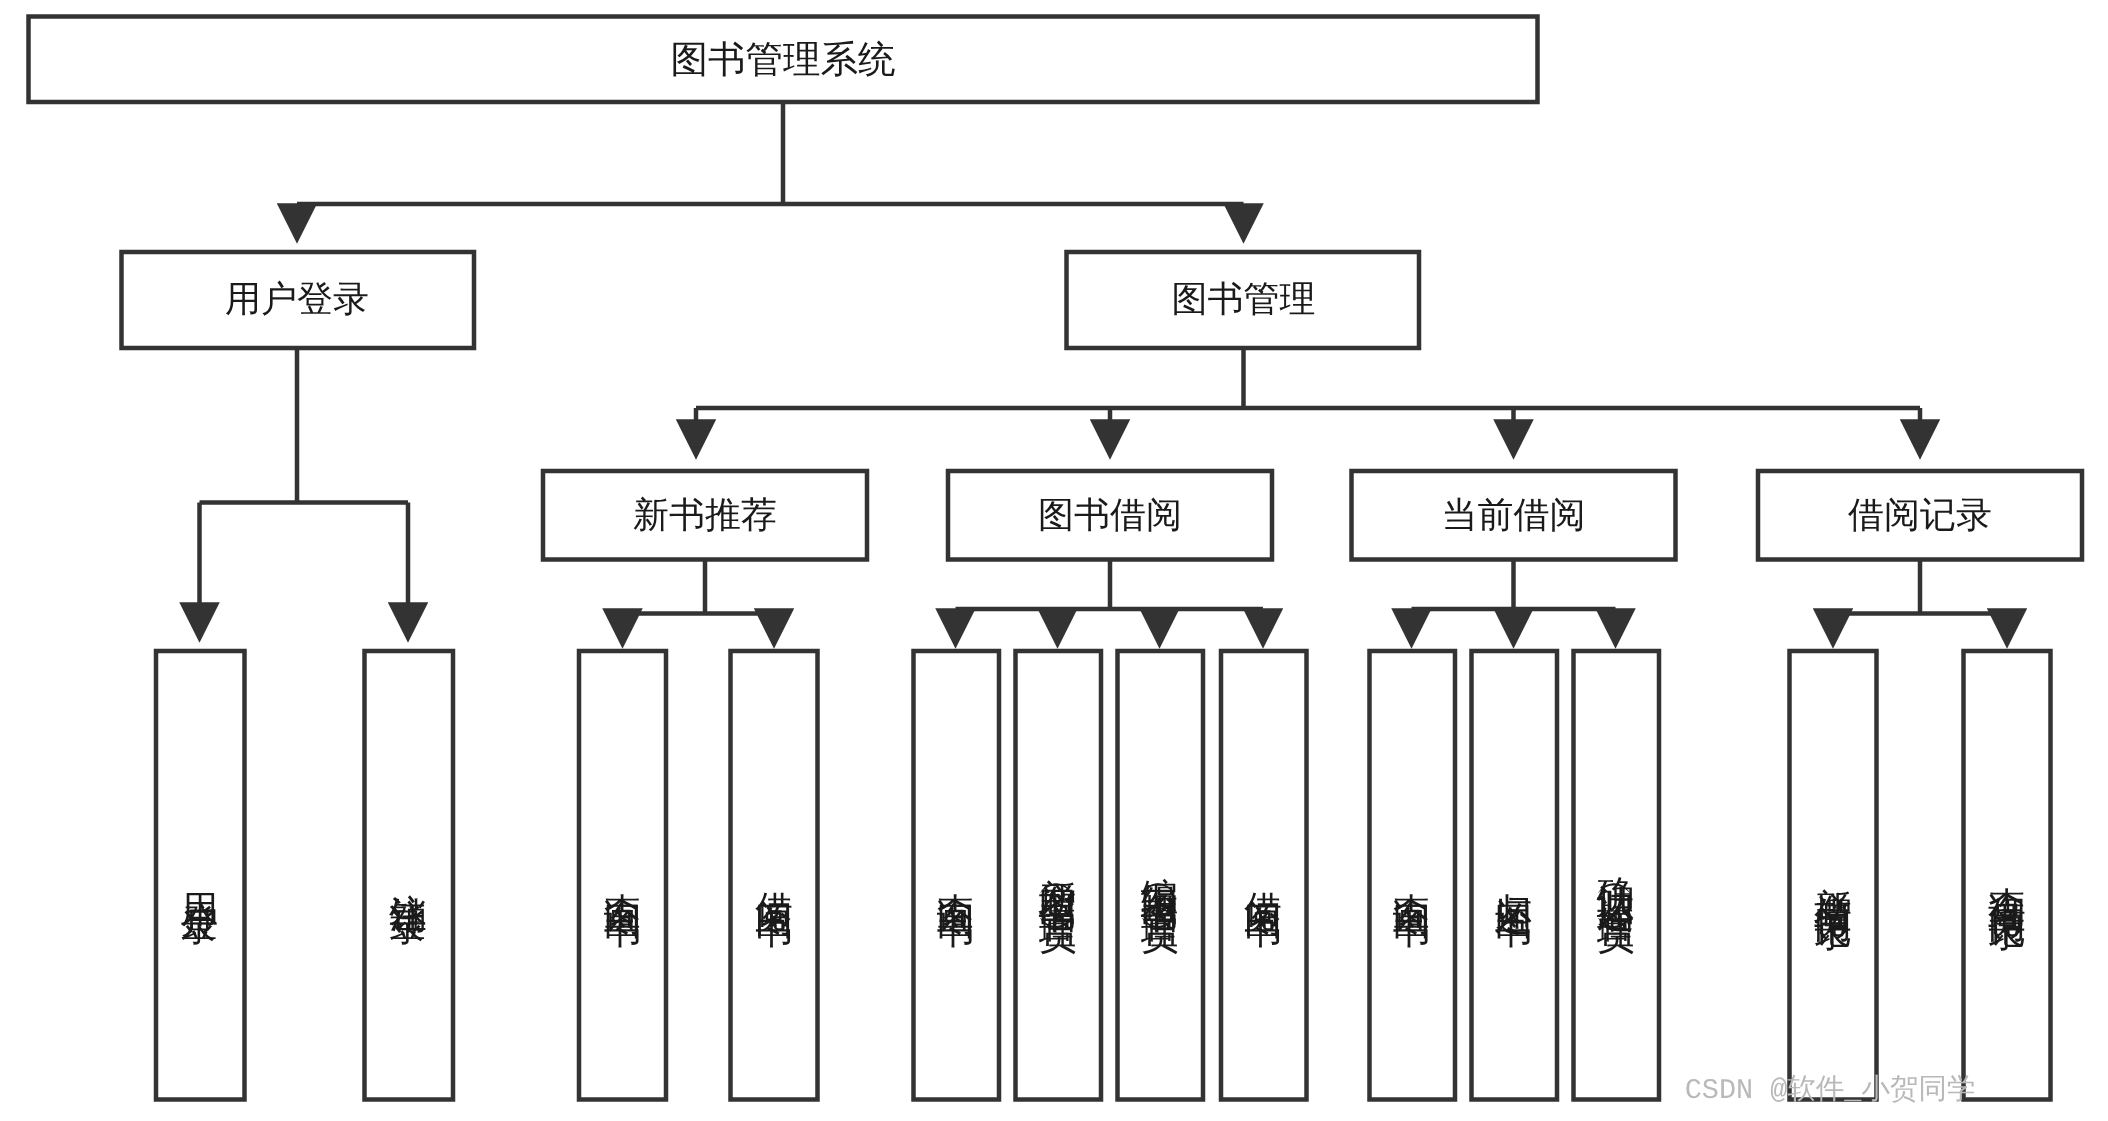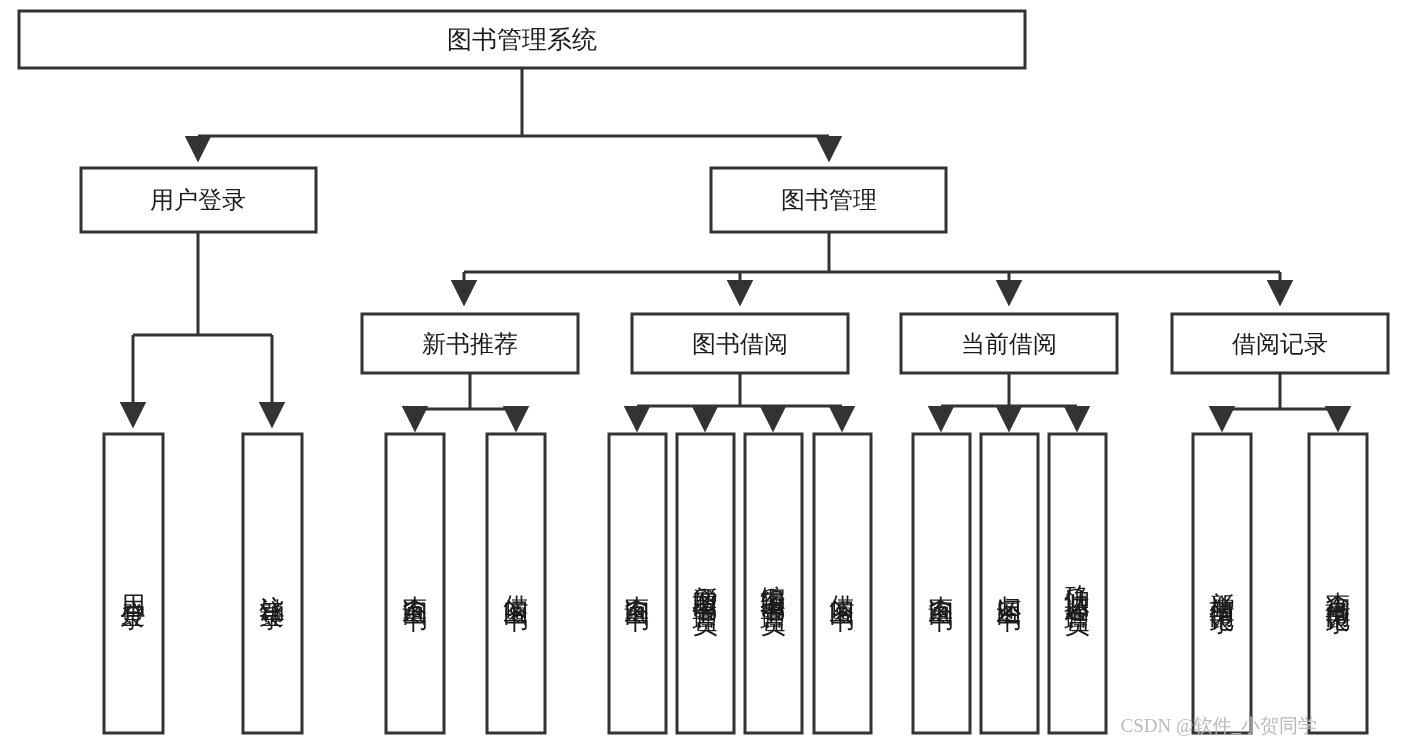--- a/index.html
+++ b/index.html
@@ -53,21 +53,21 @@
     stroke-width: 3;
     fill: none;
   }
   .arrow-head {
     fill: #333333;
   }
   .watermark {
     position: absolute;
     right: 10px;
     bottom: 8px;
-    font-family: Liberation Serif, serif;
+    font-family: Liberation Mono, monospace;
     font-size: 19px;
     color: #b9b9b9;
     white-space: nowrap;
     user-select: none;
   }
 </style>
 </head>
 <body>
 
 <div id="diagram-root">

